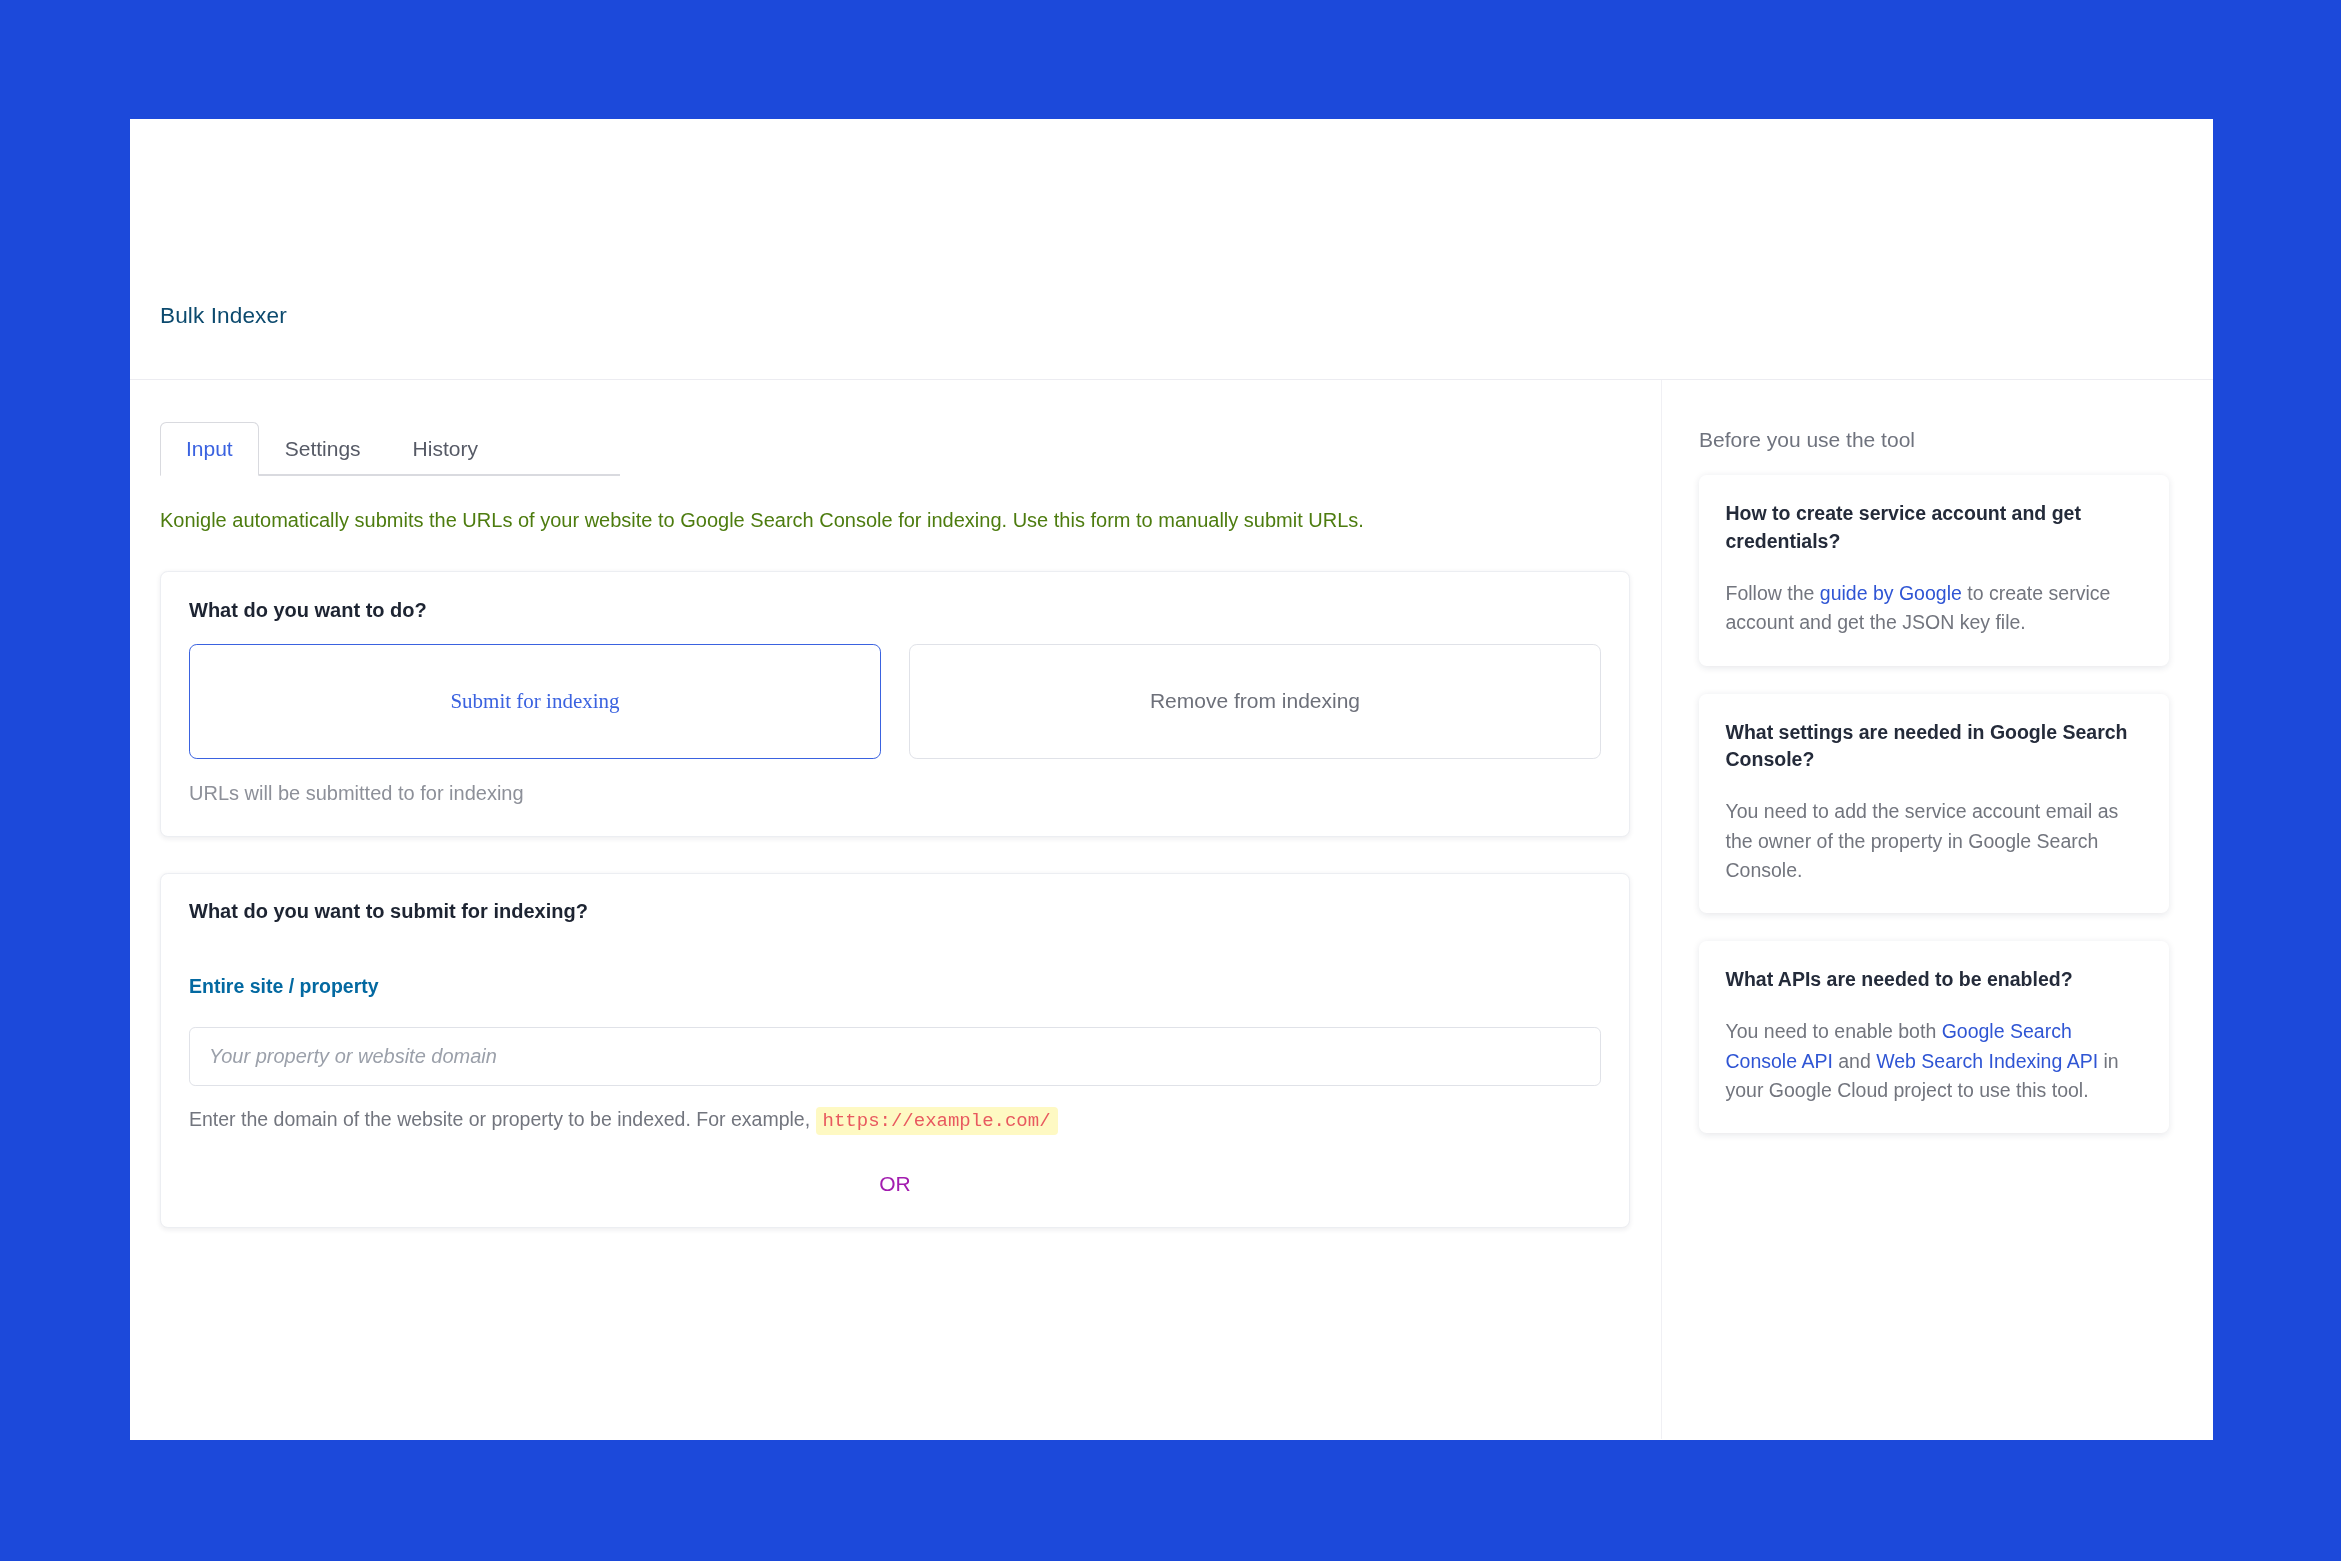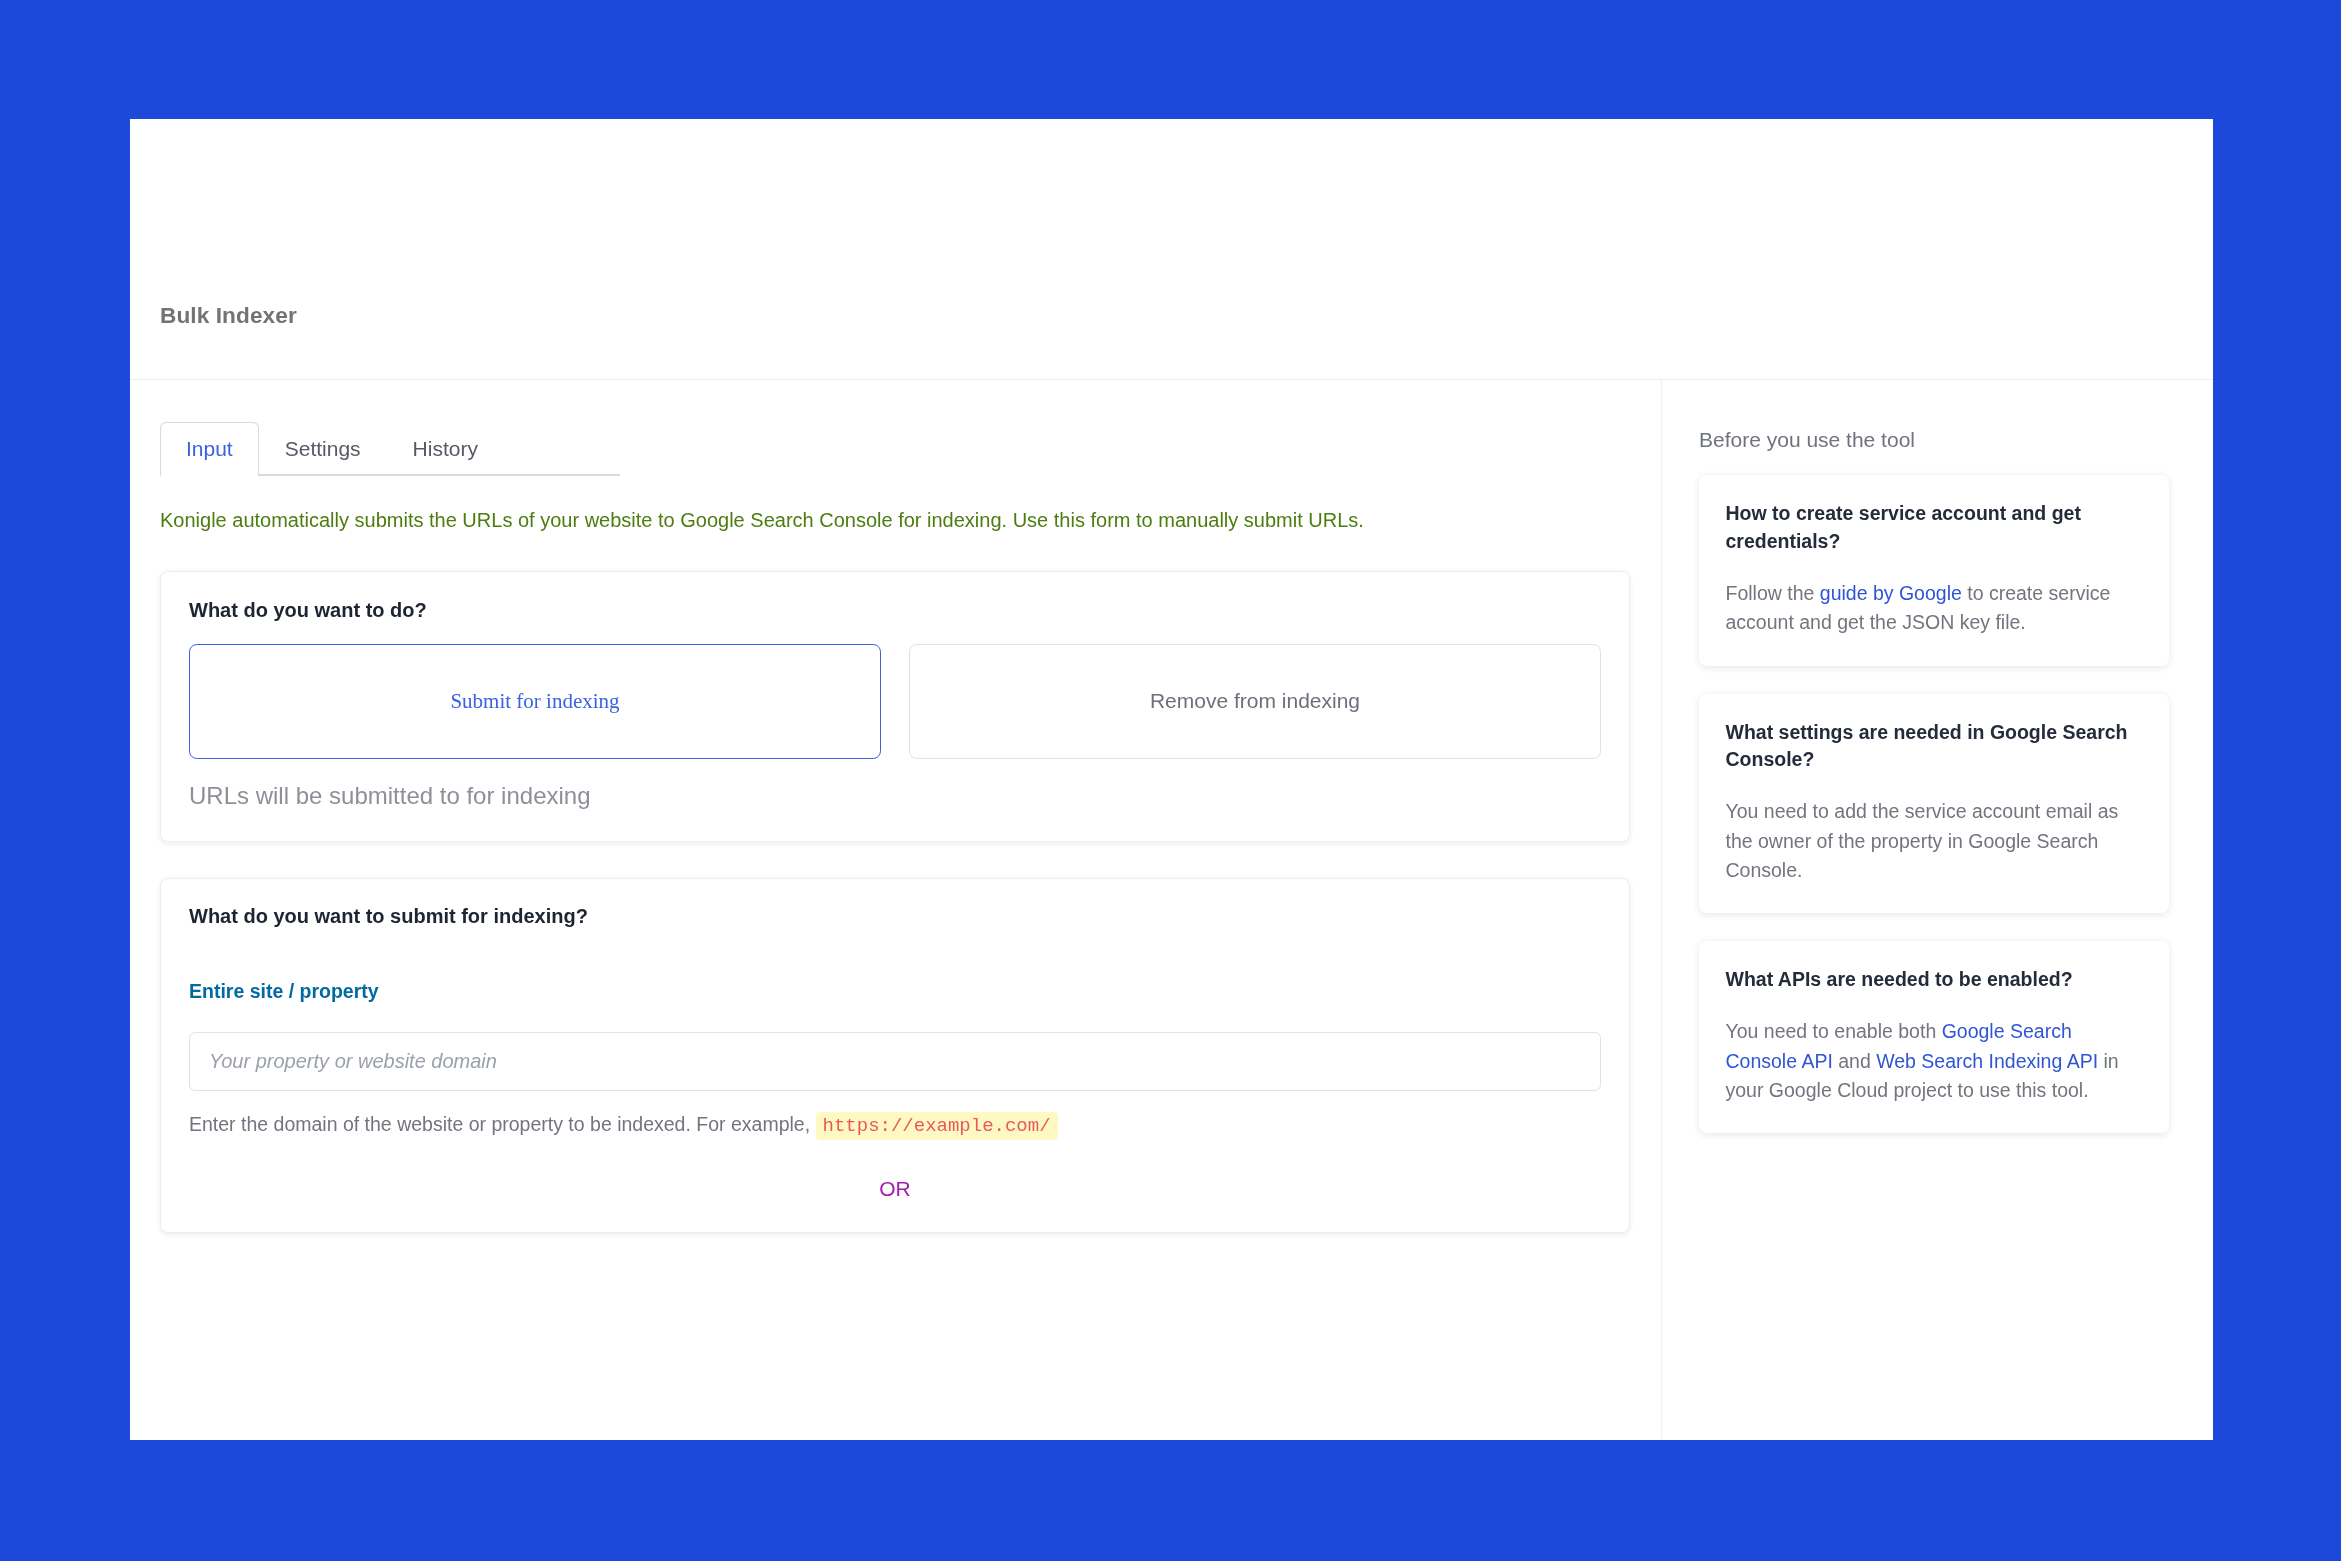--- a/index.html
+++ b/index.html
@@ -32,22 +32,22 @@
     height: 261px;
     position: relative;
     border-bottom: 1.6px solid #ececf1;
   }
 
   .app-title {
     position: absolute;
     left: 30px;
     bottom: 50px;
     font-size: 22.6px;
-    font-weight: 700;
-    color: #737373;
+    font-weight: 400;
+    color: #0c4a6e;
     letter-spacing: 0.1px;
   }
 
   
   .app-body {
     display: flex;
     height: calc(100% - 262px);
   }
 
   .col-main {
@@ -147,21 +147,21 @@
   }
 
   .choice.is-selected {
     border-color: #3a62e0;
     color: #3a62e0;
     font-family: Liberation Serif, serif;
   }
 
   .choice-hint {
     margin-top: 23.4px;
-    font-size: 24px;
+    font-size: 20px;
     color: #8d9099;
   }
 
   
   .field-heading {
     font-size: 20px;
     font-weight: 700;
     color: #1d2432;
     margin-bottom: 52px;
   }

